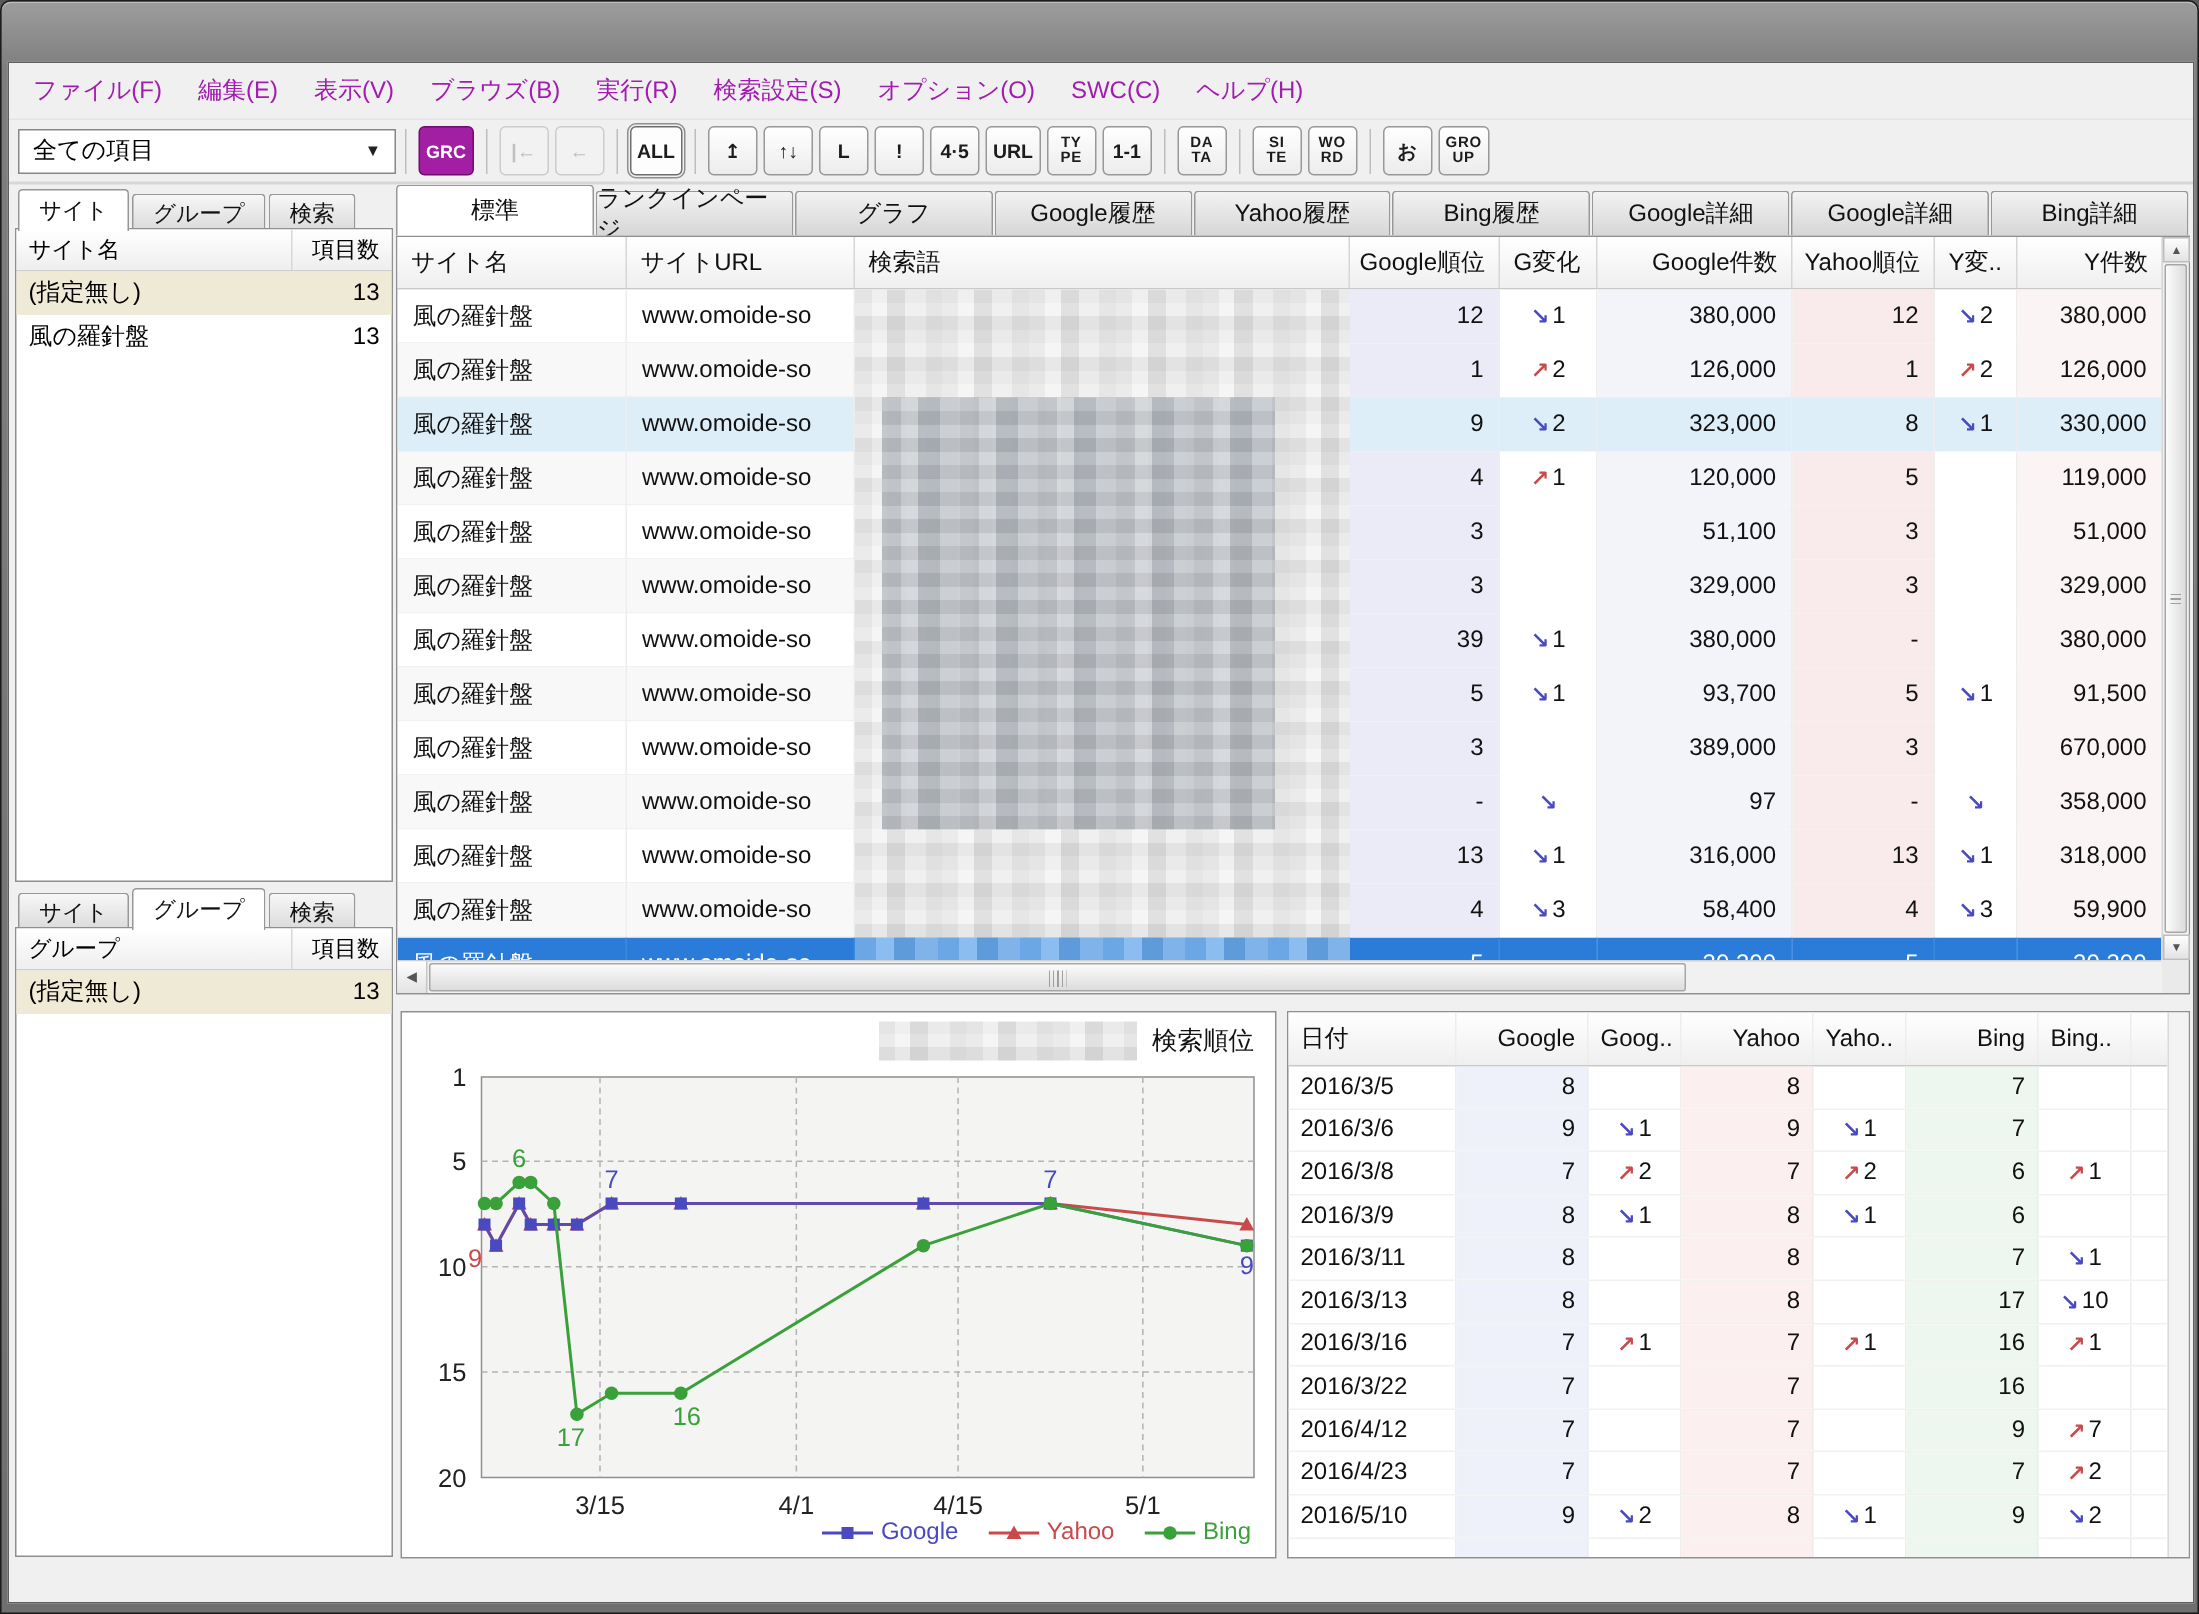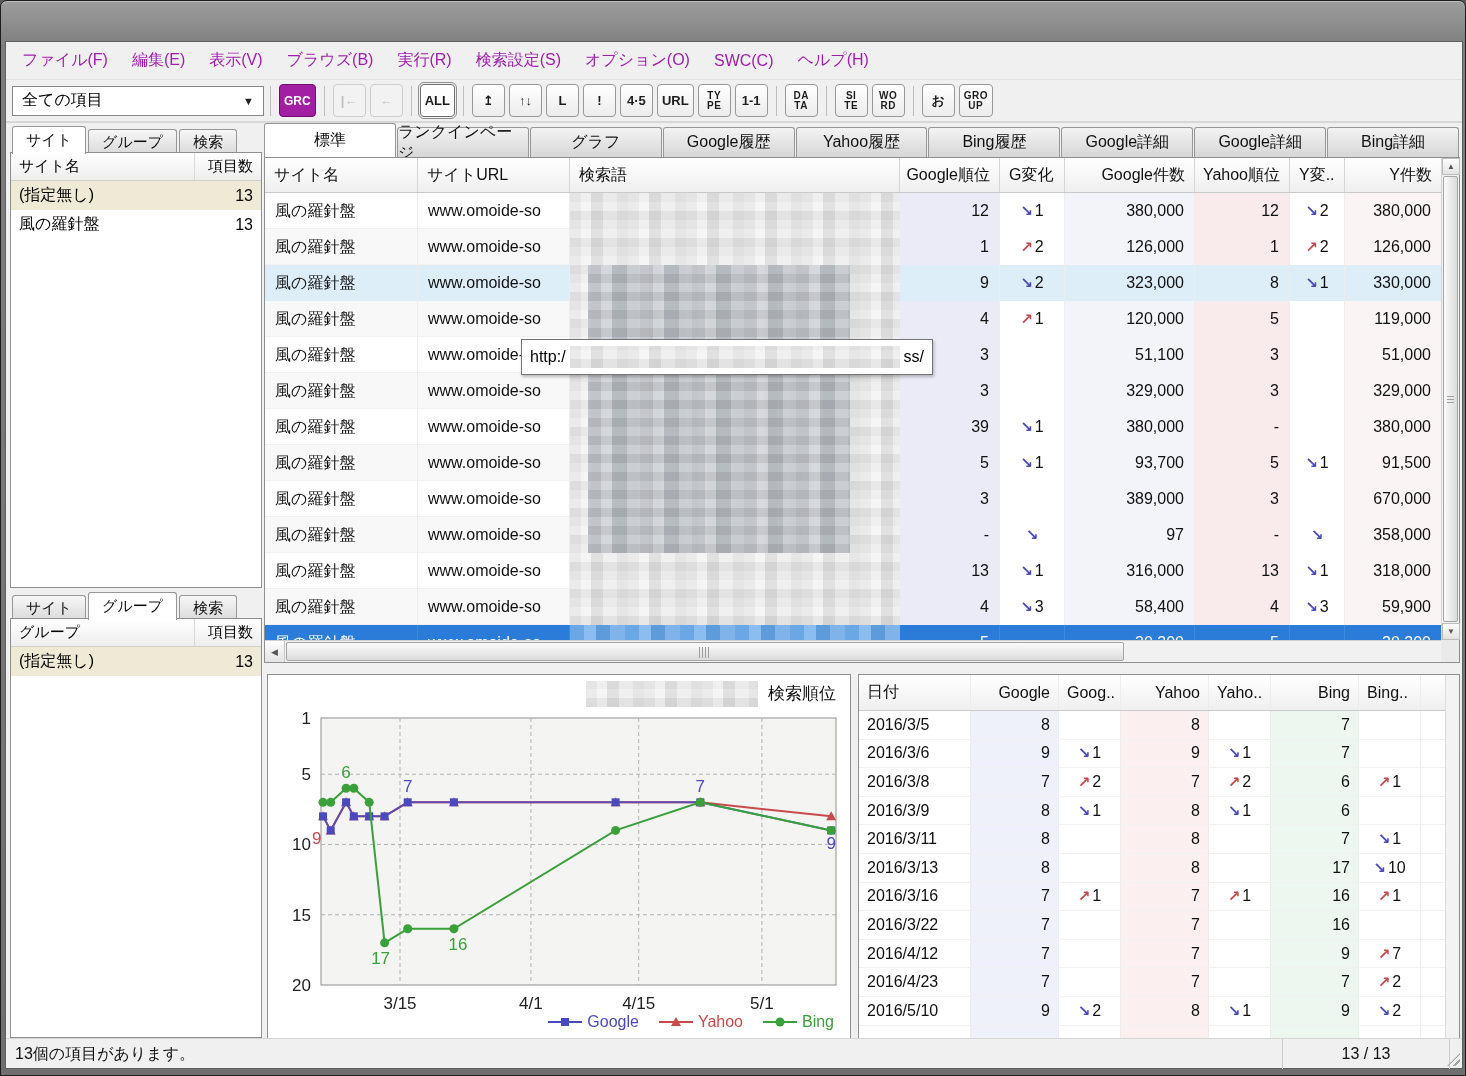--- a/index.html
+++ b/index.html
@@ -464,25 +464,20 @@
             <div class="td num c-gcount" style="width: 130px;">30,300</div>
             <div class="td num c-yrank" style="width: 95px;">5</div>
             <div class="td chg" style="width: 55px;"></div>
             <div class="td num c-ycount" style="width: 97px;">30,300</div>
           </div>
 
       <div class="term-blur mosaic">
           <div class="term-blur-inner mosaic-dark"></div>
         </div>
           <div class="term-blur-sel"></div>
-          <div class="tooltip">
-          <span>http:/</span>
-          <span class="mid mosaic"></span>
-          <span>ss/</span>
-        </div>
         </div>
       <div class="vscroll">
         <div class="vs-btn vs-up">▲</div>
         <div class="vs-thumb">
             <div class="vs-grip"></div>
           </div>
         <div class="vs-btn vs-down">▼</div>
       </div>
       <div class="hscroll">
         <div class="hs-left">◀</div>
@@ -750,20 +745,15 @@
             <div class="hd " style="width: 62px;"></div>
             <div class="hd hy" style="width: 88px;"></div>
             <div class="hd " style="width: 62px;"></div>
             <div class="hd hb" style="width: 88px;"></div>
             <div class="hd " style="width: 62px;"></div>
           </div>
         </div>
       <div class="hist-scroll"></div>
     </div>
 
-    <div class="statusbar">
-      <div class="sb-left">13個の項目があります。</div>
-      <div class="sb-right">13 / 13</div>
-      <div class="sb-grip"></div>
-    </div>
 
   </div>
 </div>
 
 </body></html>

